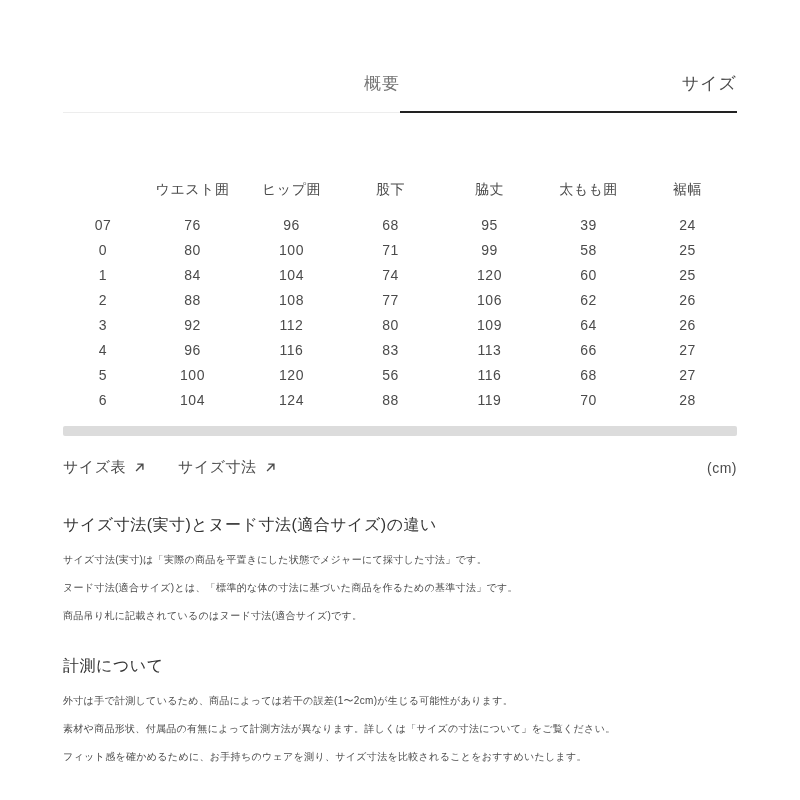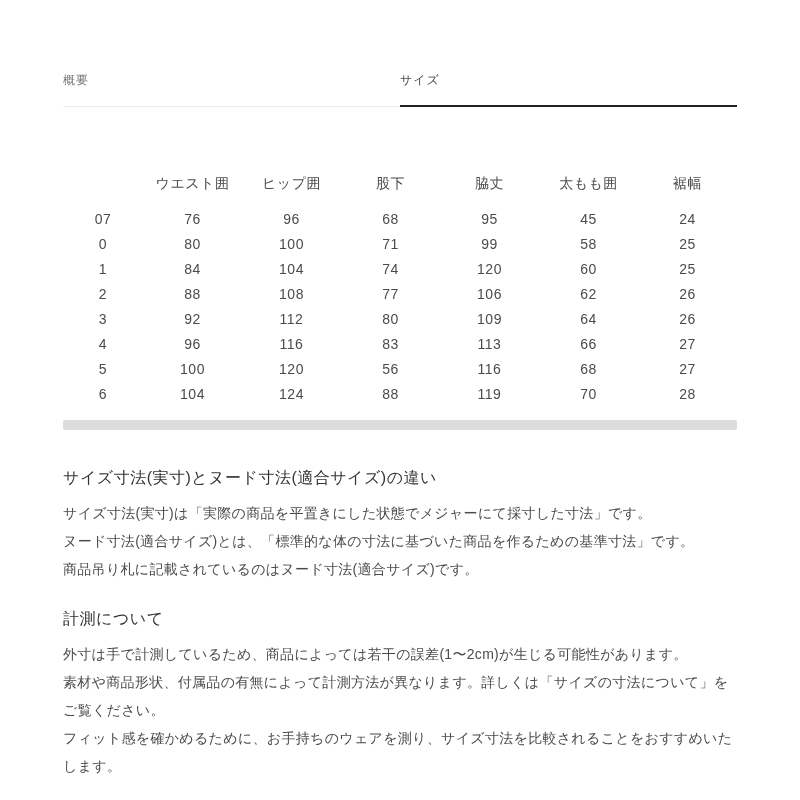--- a/index.html
+++ b/index.html
@@ -6,21 +6,21 @@
   body {
     width: 800px; height: 800px; overflow: hidden;
     font-family: "Liberation Sans", "DejaVu Sans", sans-serif;
     color: #4b4b4b;
   }
   .page { padding: 72px 63px 0 63px; }
 
   
   .tab-bar { display: flex; }
   .tab {
-    flex: 1; text-align: left; font-size: 12px; letter-spacing: 1px;
+    flex: 1; text-align: right; font-size: 17px; letter-spacing: 1px;
     color: #757575; padding-bottom: 17px; border-bottom: 1px solid #ededed;
     cursor: pointer;
   }
   .tab.active { color: #4a4a4a; border-bottom: 2px solid #222222; padding-bottom: 16px; }
 
   
   .size-table {
     margin-top: 26px;
     display: grid;
     grid-template-columns: 80px repeat(6, 1fr);
@@ -47,21 +47,21 @@
   .unit { margin-left: auto; font-size: 14px; color: #4b4b4b; letter-spacing: 0.5px; }
 
   
   .text-section { margin-top: 38px; }
   .text-section.second { margin-top: 26px; }
   .text-section h3 {
     margin: 0 0 10px 0; font-size: 16px; font-weight: normal; color: #333333;
     letter-spacing: 0.5px;
   }
   .text-section p {
-    margin: 0; font-size: 14px; line-height: 28px; color: #4b4b4b;
+    margin: 0; font-size: 10px; line-height: 28px; color: #4b4b4b;
     letter-spacing: 0.3px;
   }
 </style>
 </head>
 <body>
 
 <div class="page">
 
   <div class="tab-bar">
     <div class="tab">
@@ -78,21 +78,21 @@
       <div class="cell head">ヒップ囲</div>
       <div class="cell head">股下</div>
       <div class="cell head">脇丈</div>
       <div class="cell head">太もも囲</div>
       <div class="cell head">裾幅</div>
       <div class="cell">07</div>
       <div class="cell">76</div>
       <div class="cell">96</div>
       <div class="cell">68</div>
       <div class="cell">95</div>
-      <div class="cell">45</div>
+      <div class="cell">39</div>
       <div class="cell">24</div>
       <div class="cell">0</div>
       <div class="cell">80</div>
       <div class="cell">100</div>
       <div class="cell">71</div>
       <div class="cell">99</div>
       <div class="cell">58</div>
       <div class="cell">25</div>
       <div class="cell">1</div>
       <div class="cell">84</div>
@@ -133,20 +133,35 @@
       <div class="cell">104</div>
       <div class="cell">124</div>
       <div class="cell">88</div>
       <div class="cell">119</div>
       <div class="cell">70</div>
       <div class="cell">28</div>
     </div>
 
   <div class="scrollbar-track"></div>
 
+  <div class="links-row">
+    <a class="ext-link">
+      <span>サイズ表</span>
+      <svg width="13" height="13" viewBox="0 0 13 13">
+        <path d="M3.1 9.9 L9.9 3.1 M4.3 3.1 H9.9 V8.7" fill="none" stroke="#4b4b4b" stroke-width="1.4"></path>
+      </svg>
+    </a>
+    <a class="ext-link">
+      <span>サイズ寸法</span>
+      <svg width="13" height="13" viewBox="0 0 13 13">
+        <path d="M3.1 9.9 L9.9 3.1 M4.3 3.1 H9.9 V8.7" fill="none" stroke="#4b4b4b" stroke-width="1.4"></path>
+      </svg>
+    </a>
+    <span class="unit">(cm)</span>
+  </div>
 
   <section class="text-section">
     <h3>サイズ寸法(実寸)とヌード寸法(適合サイズ)の違い</h3>
     <p>サイズ寸法(実寸)は「実際の商品を平置きにした状態でメジャーにて採寸した寸法」です。</p>
     <p>ヌード寸法(適合サイズ)とは、「標準的な体の寸法に基づいた商品を作るための基準寸法」です。</p>
     <p>商品吊り札に記載されているのはヌード寸法(適合サイズ)です。</p>
   </section>
 
   <section class="text-section second">
     <h3>計測について</h3>

